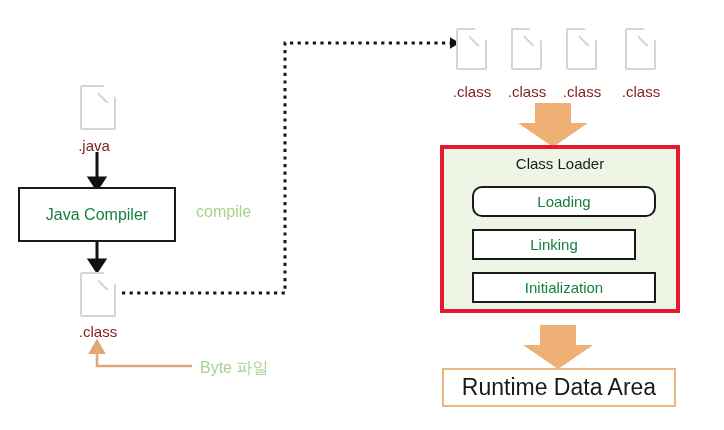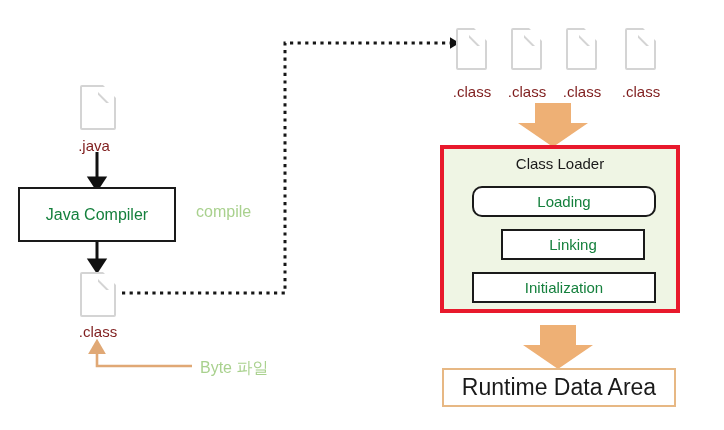--- a/index.html
+++ b/index.html
@@ -226,21 +226,21 @@
   </div>
   <div class="icon-label" style="left:610px; top:84px; width:62px;">.class</div>
 
   <div class="classloader-box" style="left:440px; top:145px; width:240px; height:168px;padding-left:7px;">
     <div class="cl-title">Class Loader</div>
 
     <div class="hard-box inner-box" style="left:28px; top:37px; width:184px; height:31px;border-radius:10px;">
       <span>Loading</span>
     </div>
 
-    <div class="hard-box inner-box" style="left:28px; top:80px; width:144px; height:31px;margin-left:29px;">
+    <div class="hard-box inner-box" style="left:28px; top:80px; width:164px; height:31px;">
       <span>Linking</span>
     </div>
 
     <div class="hard-box inner-box" style="left:28px; top:123px; width:184px; height:31px;">
       <span>Initialization</span>
     </div>
   </div>
 
   <div class="runtime-box" style="left:442px; top:368px; width:234px; height:39px;">
     <span>Runtime Data Area</span>

